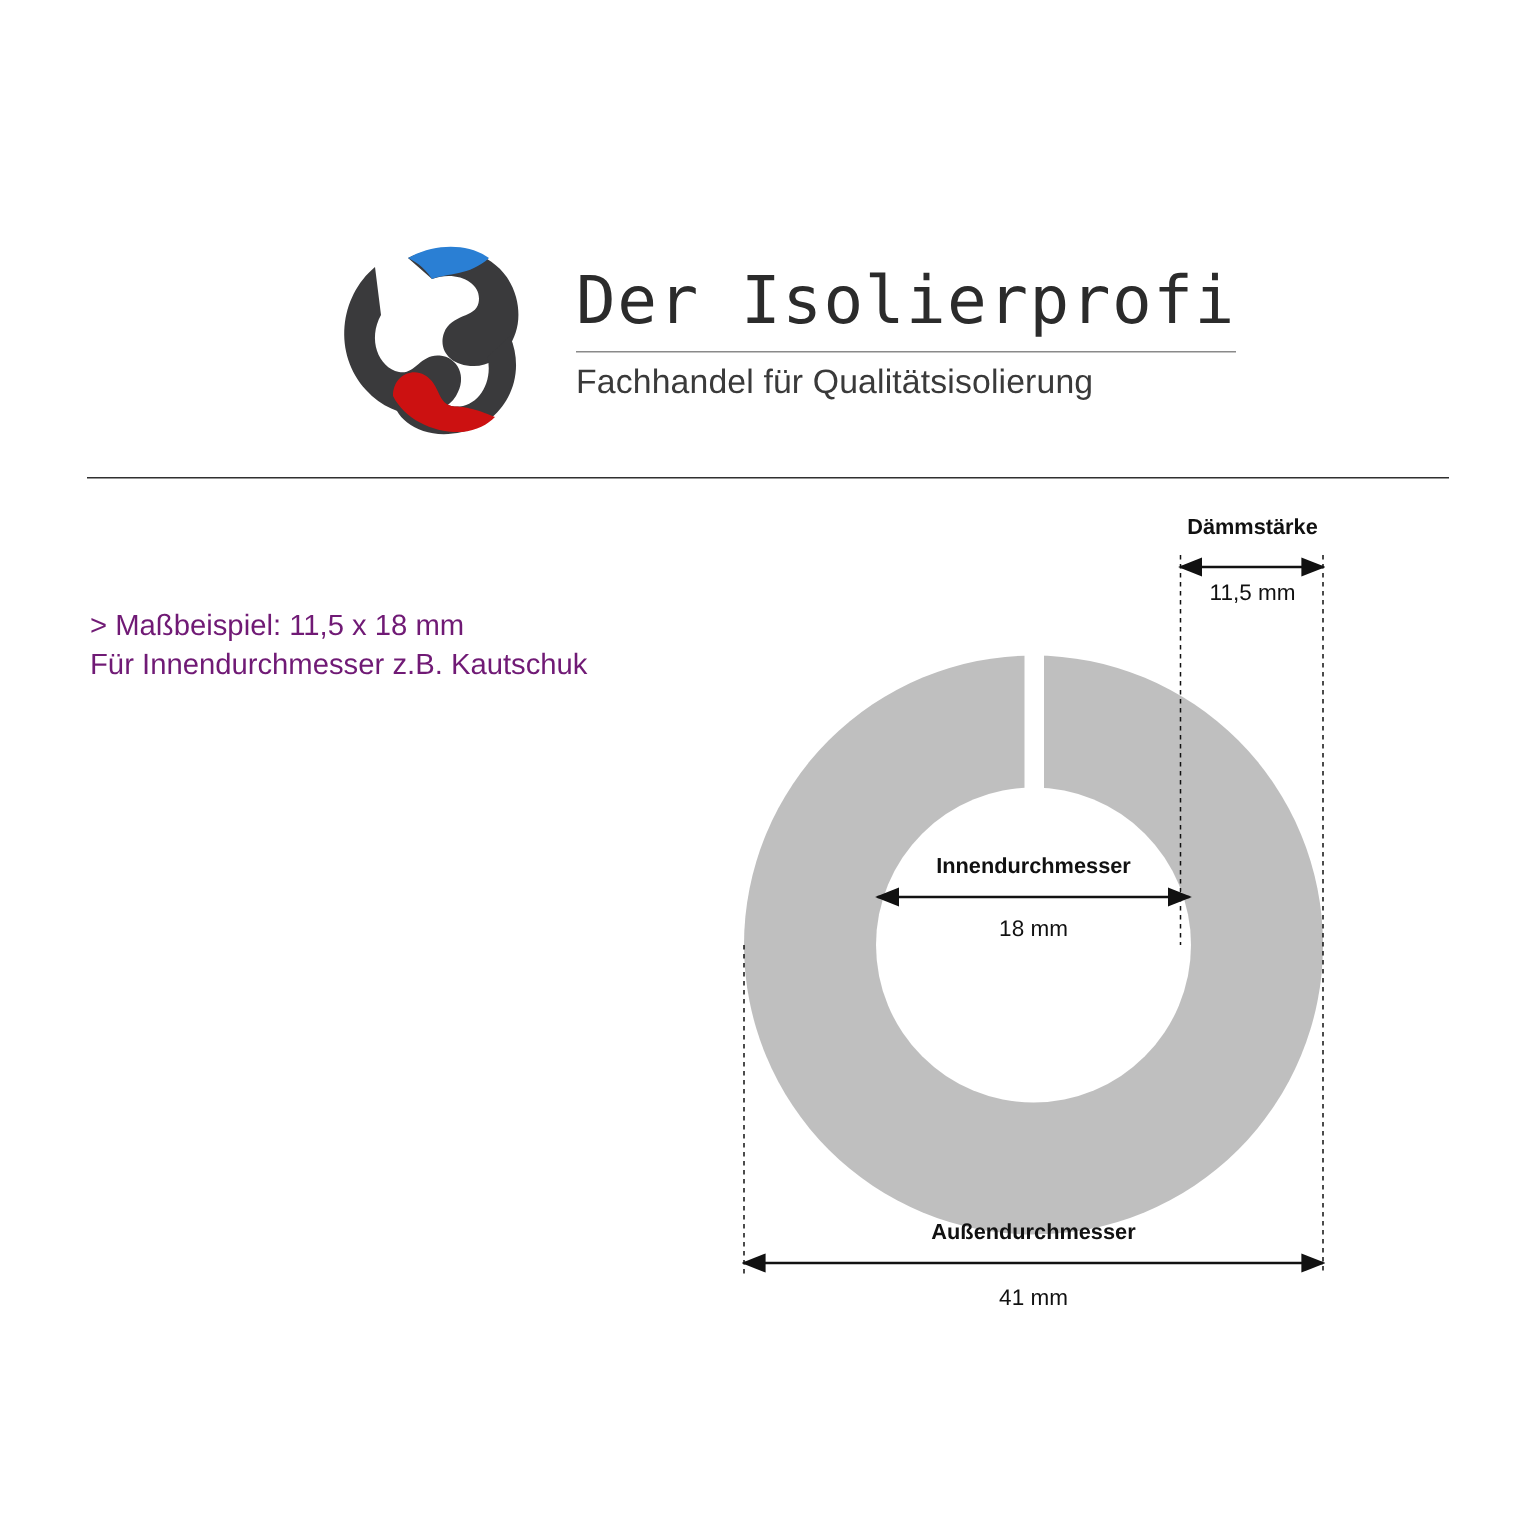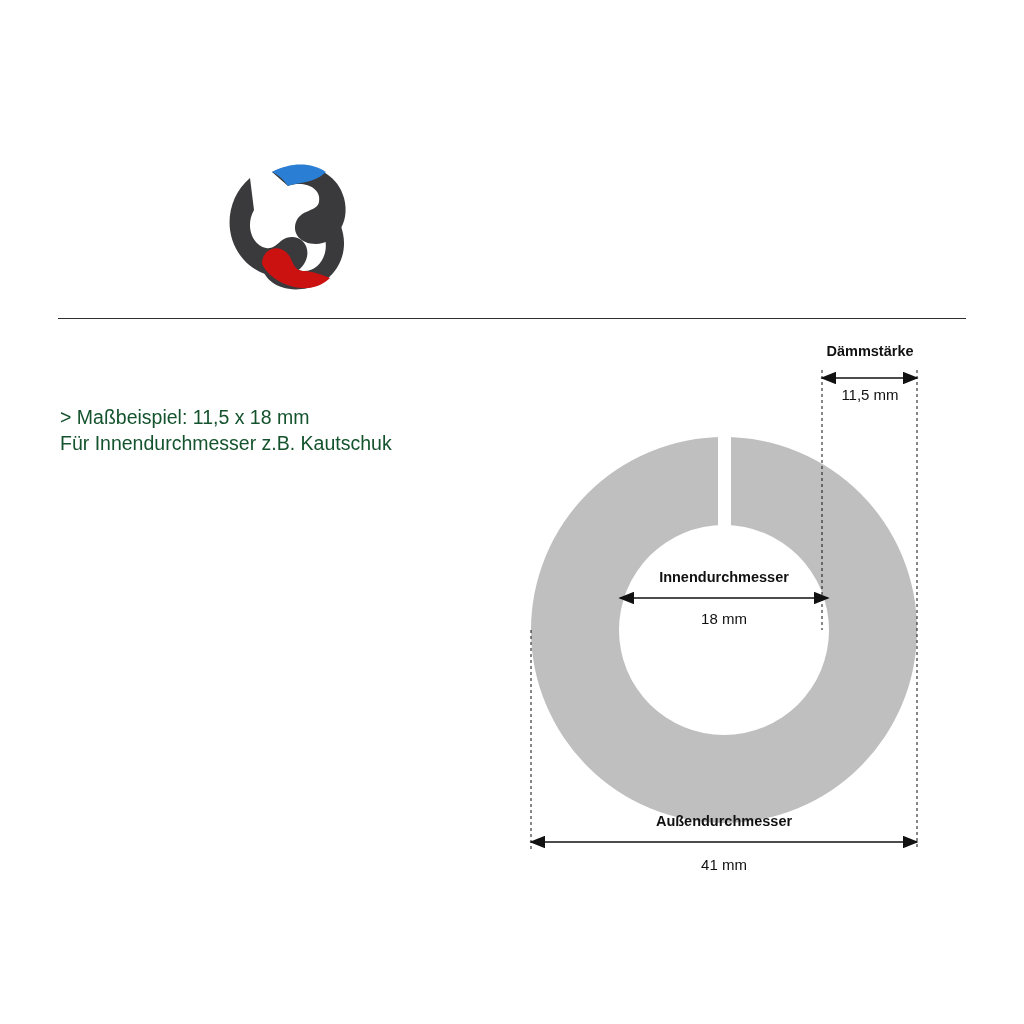--- a/index.html
+++ b/index.html
@@ -78,28 +78,28 @@
   }
   .caption-title {
     font-size: 28px;
     font-weight: bold;
     color: #111;
     margin: 0 0 8px 0;
     letter-spacing: -0.2px;
   }
   .caption-line {
     font-size: 19.5px;
-    color: #14532d;
+    color: #701a75;
     line-height: 1.33;
   }
 
   
   .diagram {
     position: absolute;
-    left: 489px;
+    left: 454px;
     top: 330px;
     width: 500px;
     height: 570px;
     text-align: right;
   }
   .diagram svg {
     display: block;
   }
   .d-label {
     font-family: "Liberation Sans", sans-serif;
@@ -153,20 +153,25 @@
           <path d="M50 124
                    C 58 140, 78 149, 96 148
                    C 106 147, 113 143, 118 138
                    C 104 132, 96 131, 91 131
                    C 79 130, 82 116, 71 110
                    C 62 105, 50 111, 50 124 Z" fill="#cc1111"></path>
         </g>
       </svg>
     </div>
 
+    <div class="brand-text">
+      <div class="brand-title">Der Isolierprofi</div>
+      <div class="brand-rule"></div>
+      <div class="brand-sub">Fachhandel für Qualitätsisolierung</div>
+    </div>
 
   </div>
 </div>
 <div class="header-rule"></div>
 
 <div class="caption">
   <div class="caption-line">&gt; Maßbeispiel: 11,5 x 18 mm</div>
   <div class="caption-line">Für Innendurchmesser z.B. Kautschuk</div>
 </div>
 

